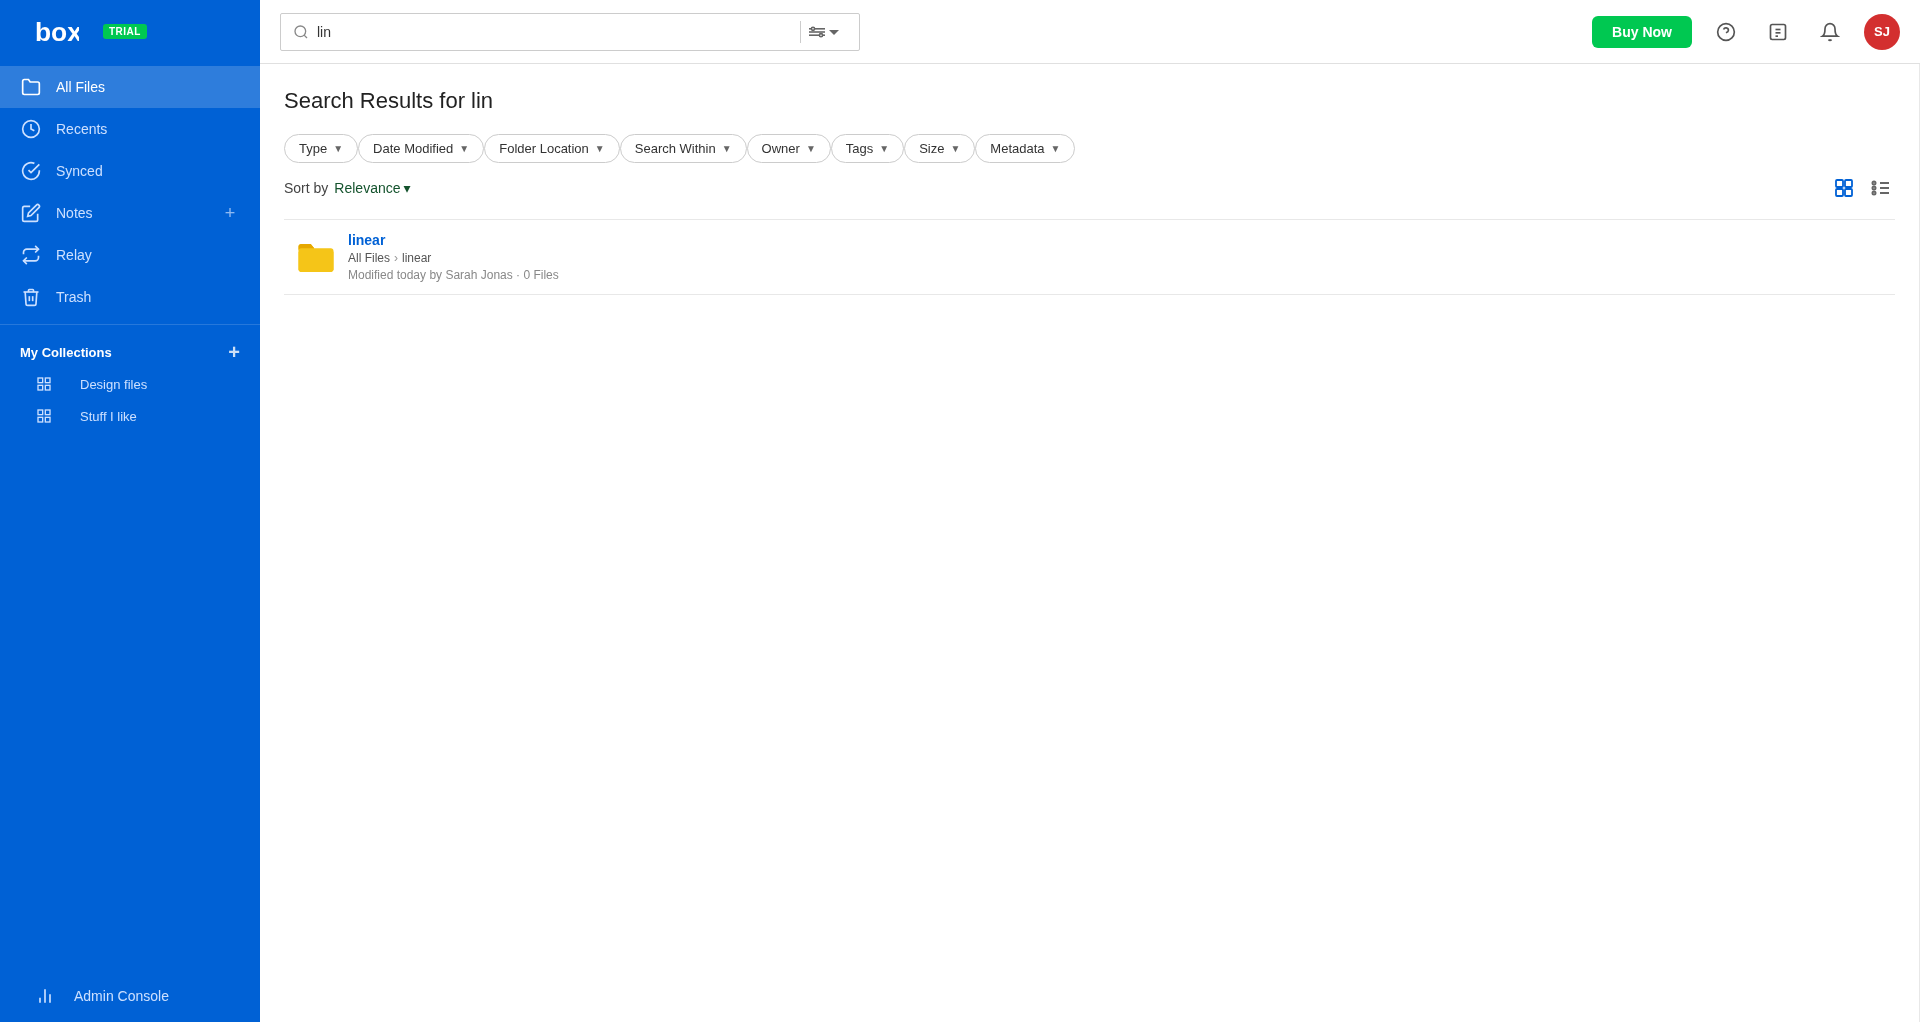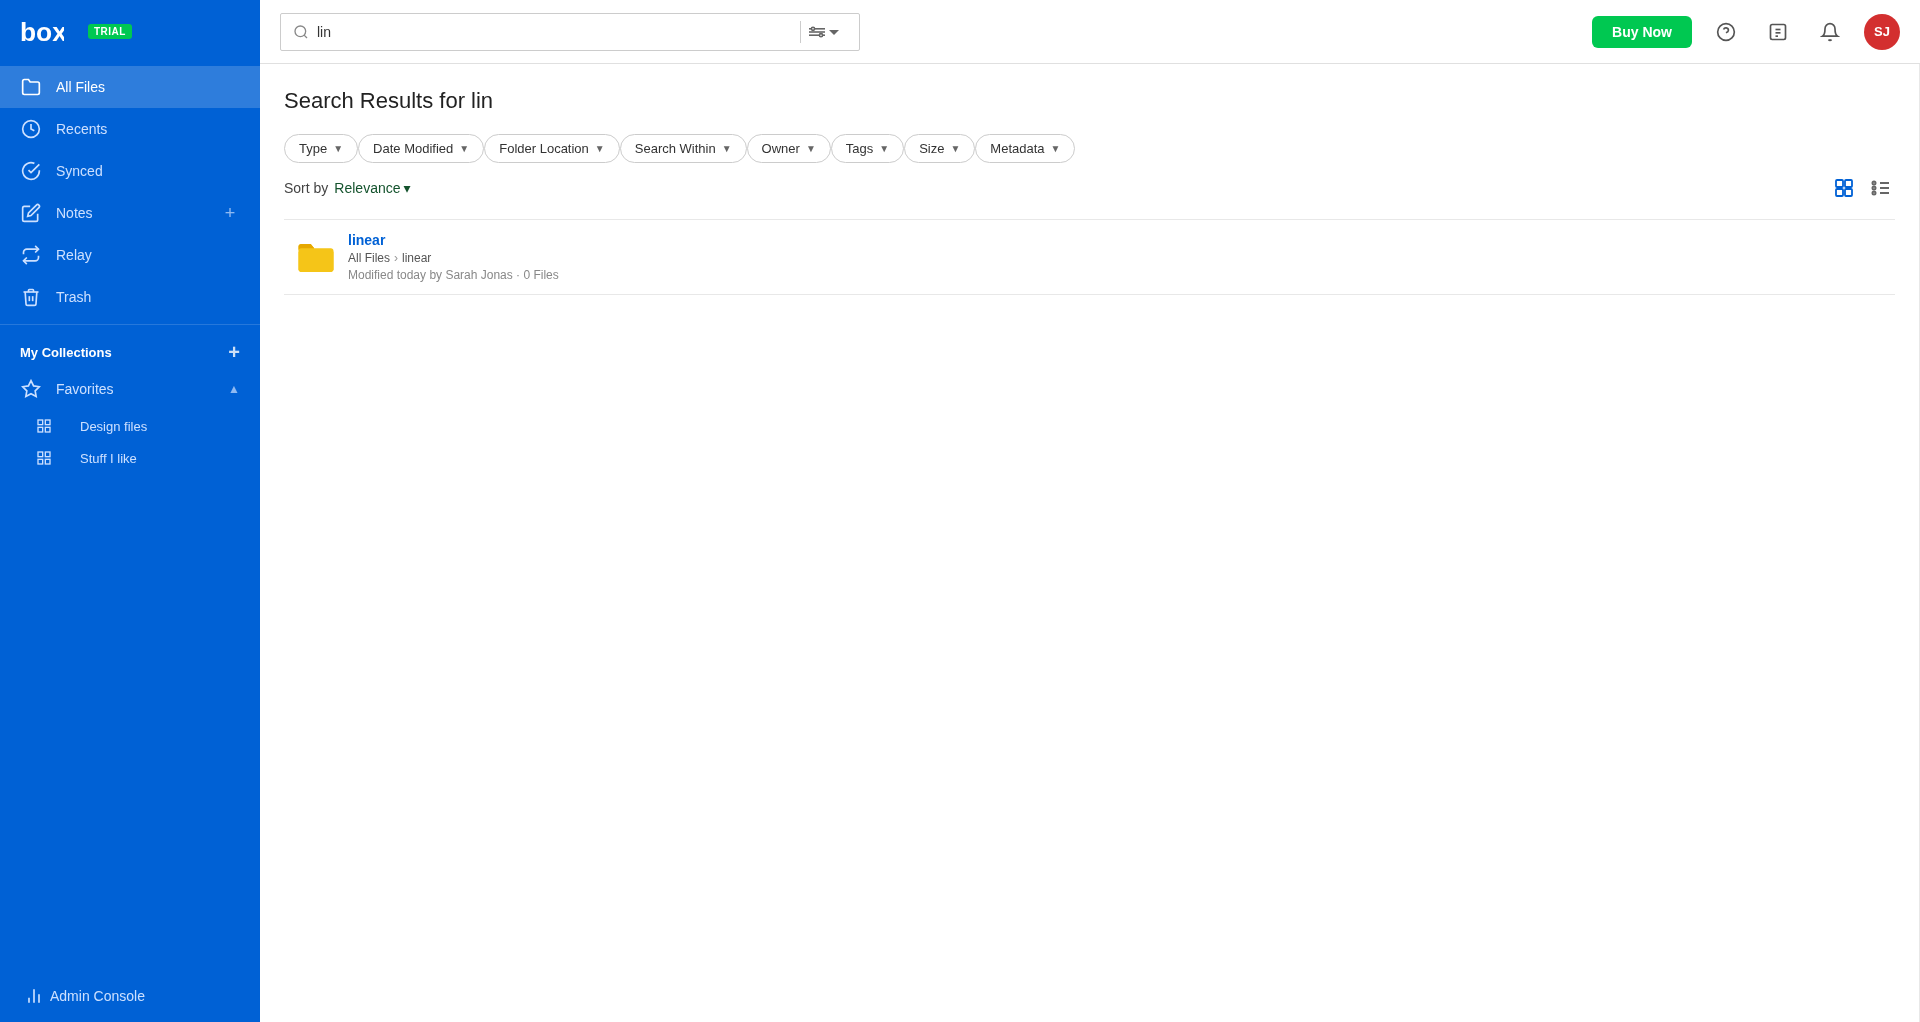--- a/index.html
+++ b/index.html
@@ -12,21 +12,21 @@
       background: #0061d5;
       color: #fff;
       display: flex;
       flex-direction: column;
       height: 100vh;
       overflow-y: auto;
     }
     .sidebar-logo {
       display: flex;
       align-items: center;
-      padding: 16px 20px 12px 20px;
+      padding: 16px 20px 12px 35px;
       gap: 8px;
       text-align: right;
     }
     .box-logo {
       width: 44px;
       height: 30px;
     }
     .trial-badge {
       background: #00c851;
       color: #fff;
@@ -93,24 +93,24 @@
     .sub-nav-item {
       display: flex;
       align-items: center;
       padding: 8px 20px 8px 36px;
       gap: 28px;
       cursor: pointer;
       font-size: 13px;
       color: #cce0ff;
     }
     .sidebar-footer {
-      padding: 16px 24px;
-      display: flex;
-      align-items: center;
-      gap: 6px;
+      padding: 16px 35px;
+      display: flex;
+      align-items: center;
+      gap: 19px;
       cursor: pointer;
       font-size: 14px;
       color: #cce0ff;
     }
 
     
     .main {
       flex: 1;
       display: flex;
       flex-direction: column;
@@ -418,29 +418,20 @@
       <span class="nav-label">Trash</span>
     </div>
 
     <hr class="section-divider">
 
     <div class="section-label">
       <span>My Collections</span>
       <span style="font-size:20px;opacity:0.8;">+</span>
     </div>
 
-    <div class="nav-item">
-      <span class="nav-icon">
-        <svg width="20" height="20" viewBox="0 0 24 24" fill="none" stroke="#cce0ff" stroke-width="2">
-          <polygon points="12 2 15.09 8.26 22 9.27 17 14.14 18.18 21.02 12 17.77 5.82 21.02 7 14.14 2 9.27 8.91 8.26 12 2"></polygon>
-        </svg>
-      </span>
-      <span class="nav-label">Favorites</span>
-      <span class="nav-collapse">▲</span>
-    </div>
 
     <div class="sub-nav-item">
       <span>
         <svg width="16" height="16" viewBox="0 0 24 24" fill="none" stroke="#cce0ff" stroke-width="2">
           <rect x="3" y="3" width="7" height="7"></rect>
             <rect x="14" y="3" width="7" height="7"></rect>
             <rect x="14" y="14" width="7" height="7"></rect>
             <rect x="3" y="14" width="7" height="7"></rect>
         </svg>
       </span>

